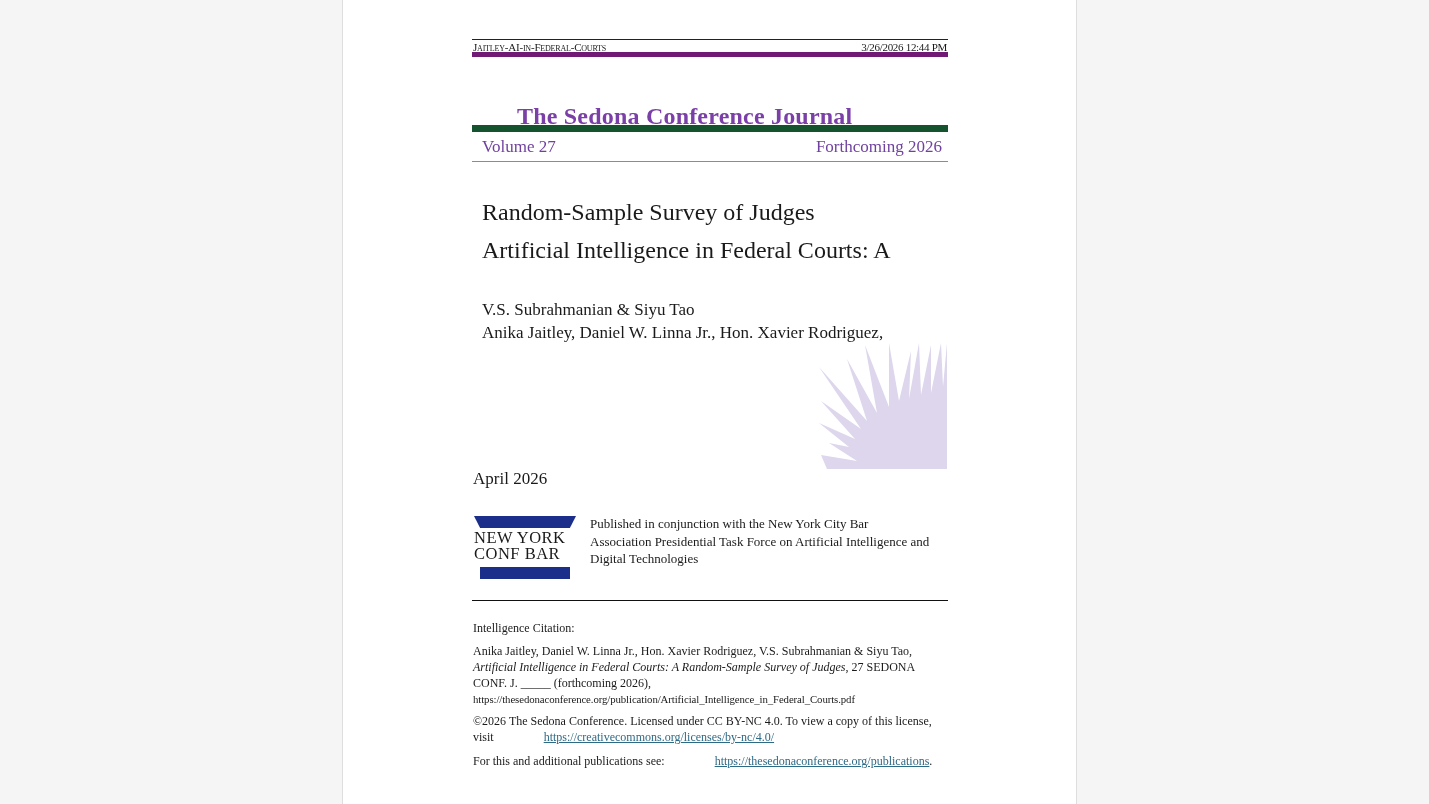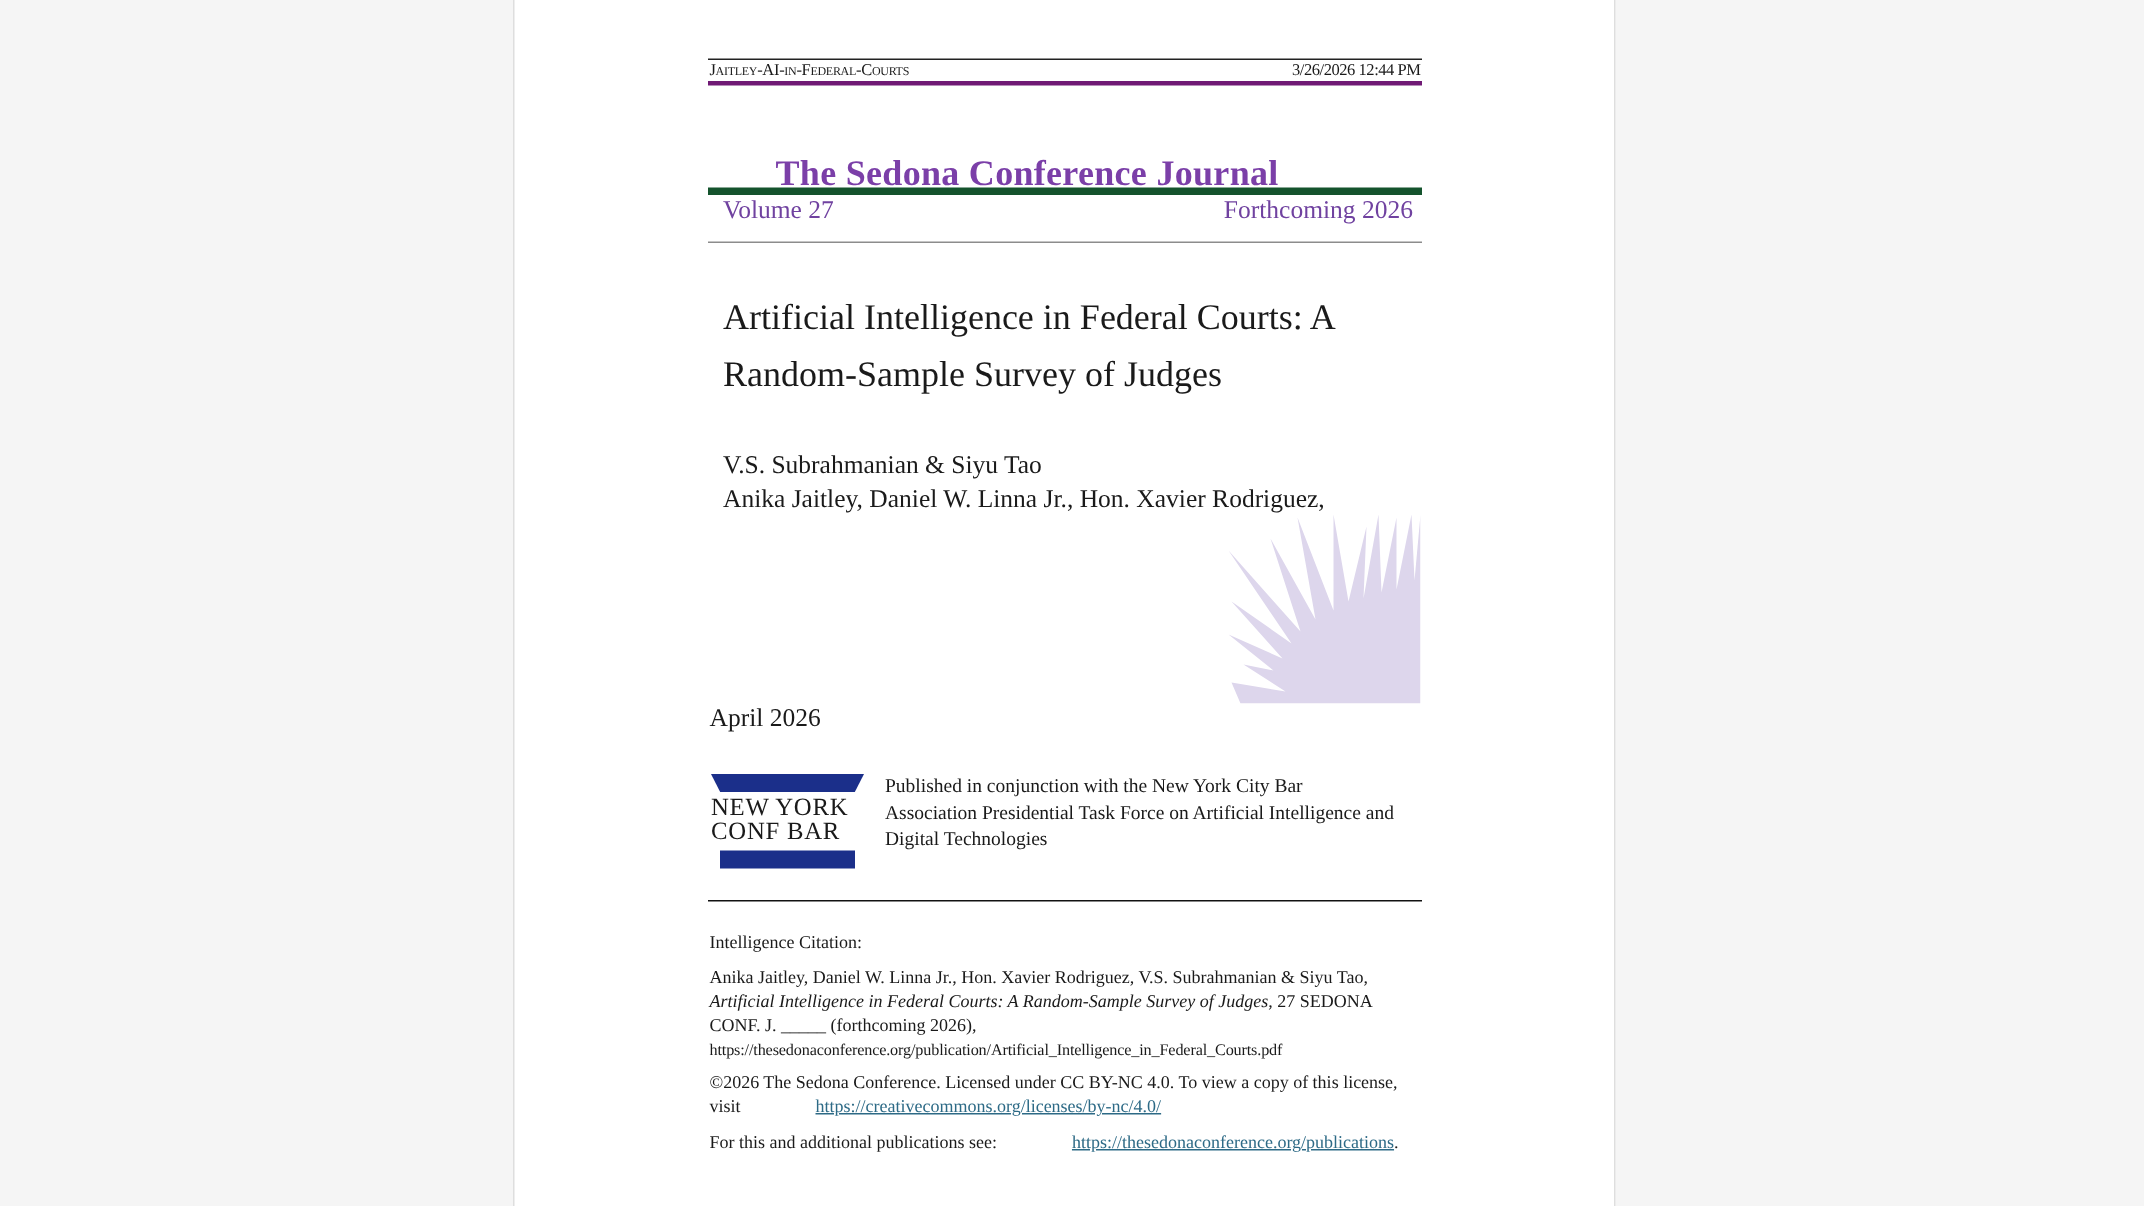--- a/index.html
+++ b/index.html
@@ -6,36 +6,36 @@
     html, body { width: 1429px; height: 804px; overflow: hidden; background: #f5f5f5; }
     body { position: relative; font-family: "DejaVu Serif", serif; color: #1a1a1a; }
     .page {
       position: absolute; left: 342px; top: 0; width: 735px; height: 804px;
       background: #ffffff; border-left: 1px solid #dedede; border-right: 1px solid #dedede;
     }
     .content { position: absolute; left: 129px; top: 0; width: 476px; }
 
     .running-head {
       position: absolute; top: 39px; left: 0; width: 476px; height: 18px;
-      border-top: 1px solid #222; border-bottom: 3px solid #701a75;
+      border-top: 1px solid #222; border-bottom: 5px solid #701a75;
       font-family: "Liberation Serif", serif; font-size: 11px; line-height: 15px;
       display: flex; justify-content: space-between; padding: 0 1px;
     }
     .running-head .slug { font-variant: small-caps; letter-spacing: -0.2px; }
     .running-head .stamp { letter-spacing: -0.3px; }
 
     .journal-title {
       position: absolute; top: 103px; left: 10px;
       font-family: "Liberation Serif", serif; font-weight: bold; font-size: 24px;
       color: #7b3fa8; letter-spacing: 0.2px; margin-left: 35px;
     }
     .vol-bar {
       position: absolute; top: 125px; left: 0; width: 476px; height: 37px;
-      border-top: 5px solid #14532d; border-bottom: 1px solid #8c8c8c;
-      display: flex; justify-content: space-between; align-items: flex-start;
+      border-top: 7px solid #14532d; border-bottom: 1px solid #8c8c8c;
+      display: flex; justify-content: space-between; align-items: center;
       padding: 0 6px 0 10px;
       font-family: "Liberation Serif", serif; font-size: 17px; color: #7042a0;
     }
 
     .article-title {
       position: absolute; top: 193px; left: 10px; width: 460px;
       font-family: "Liberation Serif", serif; font-size: 24px; line-height: 38px; color: #1a1a1a;
     }
     .authors {
       position: absolute; top: 298px; left: 10px; width: 460px;
@@ -92,22 +92,22 @@
       <span class="stamp">3/26/2026 12:44 PM</span>
     </div>
 
     <div class="journal-title">The Sedona Conference Journal</div>
     <div class="vol-bar">
       <span>Volume 27</span>
       <span>Forthcoming 2026</span>
     </div>
 
     <div class="article-title">
+      <div>Random-Sample Survey of Judges</div>
       <div>Artificial Intelligence in Federal Courts: A</div>
-      <div>Random-Sample Survey of Judges</div>
     </div>
 
     <div class="authors">
       <div>V.S. Subrahmanian &amp; Siyu Tao</div>
       <div>Anika Jaitley, Daniel W. Linna Jr., Hon. Xavier Rodriguez,</div>
     </div>
 
     <svg class="art" viewBox="0 0 128 126" preserveAspectRatio="none">
       <path fill="#ddd6ec" d="
         M128 0 L128 126 L8 126

